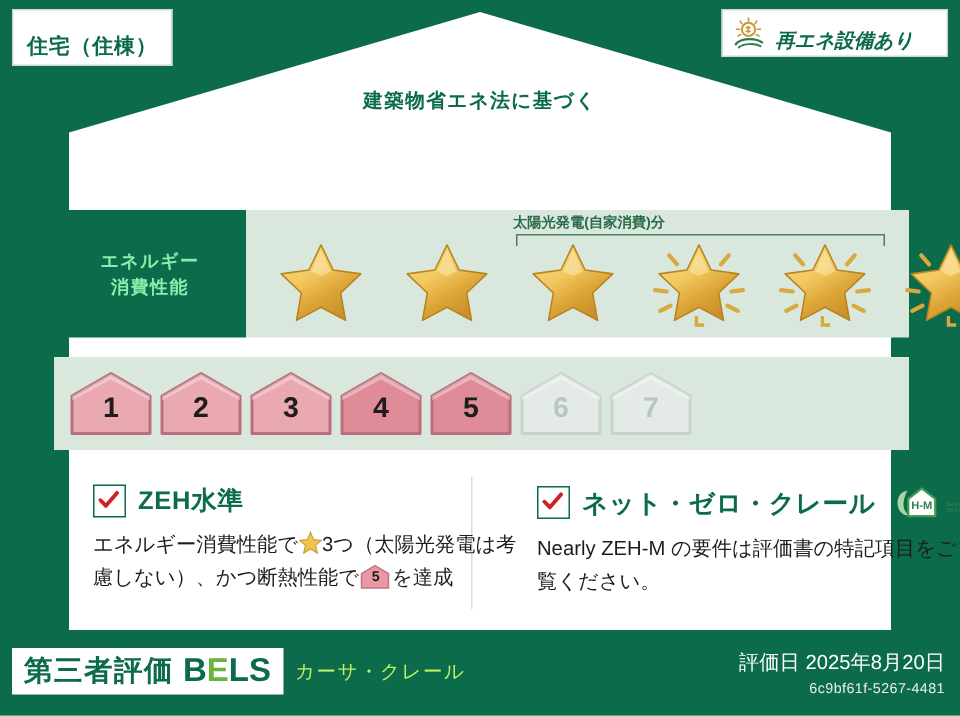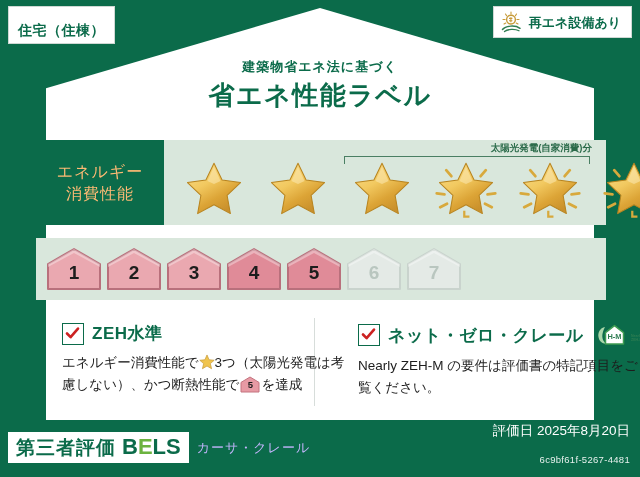--- a/index.html
+++ b/index.html
@@ -24,55 +24,55 @@
     background:#ffffff;border:1px solid #cfd8d4;
     padding:16px 9px 6px 9px;
     color:#0b6b4a;font-weight:bold;font-size:14px;letter-spacing:.5px;
     line-height:1;
   }
 
   
   .tag-renew{
     position:absolute;right:8px;top:6px;
     background:#ffffff;border:1px solid #cfd8d4;
-    padding:4px 10px 4px 6px;
-    display:flex;align-items:center;gap:5px;
-    color:#0b6b4a;font-weight:bold;font-size:13px;line-height:1;
+    padding:4px 22px 4px 6px;
+    display:flex;align-items:flex-end;gap:5px;
+    color:#0b6b4a;font-weight:bold;font-size:13px;line-height:1;font-style:italic;
   }
   .sun-ico{width:24px;height:22px;display:block;}
 
   
   .ttl-sub{
     position:absolute;left:0;right:0;top:58px;text-align:center;
     color:#0b6b4a;font-size:13px;font-weight:bold;letter-spacing:1px;
   }
   .ttl-main{
     position:absolute;left:0;right:0;top:78px;text-align:center;
     color:#0b6b4a;font-size:26px;font-weight:bold;letter-spacing:1.5px;
   }
 
   
   .row{position:absolute;left:36px;width:570px;display:flex;}
   .row-energy{top:140px;height:85px;}
   .row-insul{top:238px;height:62px;}
   .row-label{
-    width:128px;flex:none;background:#0b6b4a;color:#fdba74;
+    width:128px;flex:none;background:#0b6b4a;color:#86efac;
     display:flex;flex-direction:column;align-items:center;justify-content:center;
-    font-weight:normal;font-size:16px;line-height:1.35;letter-spacing:1px;
+    font-weight:bold;font-size:12px;line-height:1.35;letter-spacing:1px;
   }
   .row-body{flex:1;background:#d9e7dc;position:relative;}
 
   
   .stars{position:absolute;left:0;right:0;bottom:4px;display:flex;align-items:flex-end;padding-left:8px;}
   .star-wrap{position:relative;width:84px;height:62px;flex:none;}
   .star-wrap svg{position:absolute;left:0;top:0;width:84px;height:62px;}
 
   .solar-note{
     position:absolute;top:2px;left:178px;right:14px;
-    color:#2b6b4a;font-size:9.5px;text-align:right;font-weight:bold;
+    color:#2b6b4a;font-size:9.5px;text-align:left;font-weight:bold;
   }
   .solar-bracket{
     position:absolute;top:16px;left:180px;right:16px;height:7px;
     border:1px solid #4a7f63;border-bottom:none;
   }
 
   
   .grades{position:absolute;left:0;top:0;bottom:0;right:0;display:flex;align-items:center;padding-left:10px;gap:4px;}
   .grade{position:relative;width:56px;height:46px;flex:none;}
   .grade svg{position:absolute;left:0;top:0;width:56px;height:46px;}
@@ -100,24 +100,24 @@
   .inline-grade b{position:absolute;left:0;right:0;bottom:1px;text-align:center;font-size:9.5px;color:#1d1d1d;}
   .zehm-logo{width:46px;height:26px;display:inline-block;vertical-align:-8px;margin-left:2px;}
 
   
   .foot-left{position:absolute;left:8px;bottom:14px;display:flex;align-items:center;gap:8px;}
   .bels-box{background:#fff;padding:4px 8px 5px 8px;display:flex;align-items:center;gap:6px;line-height:1;}
   .bels-jp{color:#0b6b4a;font-weight:bold;font-size:19px;letter-spacing:1px;font-family:Liberation Serif, serif;}
   .bels-en{font-weight:bold;font-size:22px;letter-spacing:0px;}
   .bels-en .d{color:#0b6b4a;}
   .bels-en .l{color:#6cb33f;}
-  .bldg-name{color:#c4b5fd;font-size:13px;letter-spacing:1px;}
+  .bldg-name{color:#bef264;font-size:13px;letter-spacing:1px;}
   .foot-right{position:absolute;right:10px;bottom:12px;text-align:right;color:#fff;}
   .eval-date{font-size:13.5px;}
-  .eval-id{font-size:9.5px;opacity:.9;margin-top:14px;letter-spacing:.3px;}
+  .eval-id{font-size:9.5px;opacity:.9;margin-top:3px;letter-spacing:.3px;}
 </style>
 </head>
 <body>
 
 <div id="root">
 
   <div class="house-card"></div>
 
   <div class="tag-type">住宅（住棟）</div>
 
@@ -136,21 +136,20 @@
         <circle cx="11" cy="8.6" r="4.4" fill="none" stroke="#c79b3a" stroke-width="1.4"></circle>
         <path d="M9 7.4h3.4M9 9.8h3.4M10.9 6.2v5" stroke="#c79b3a" stroke-width="1.1" fill="none"></path>
         <path d="M2.5 18.5c3-4 13-4.6 17.5-1.2" stroke="#2f7d52" stroke-width="1.5" fill="none" stroke-linecap="round"></path>
         <path d="M4.5 20.6c3-2.6 10.5-3 14.5-0.8" stroke="#2f7d52" stroke-width="1.3" fill="none" stroke-linecap="round"></path>
       </svg>
     </span>
     <span>再エネ設備あり</span>
   </div>
 
   <div class="ttl-sub">建築物省エネ法に基づく</div>
-  <div class="ttl-main">省エネ性能ラベル</div>
 
   <div class="row row-energy">
     <div class="row-label">
       <span>エネルギー</span>
       <span>消費性能</span>
     </div>
     <div class="row-body">
       <div class="solar-note">太陽光発電(自家消費)分</div>
       <div class="solar-bracket"></div>
       <div class="stars" id="stars">

